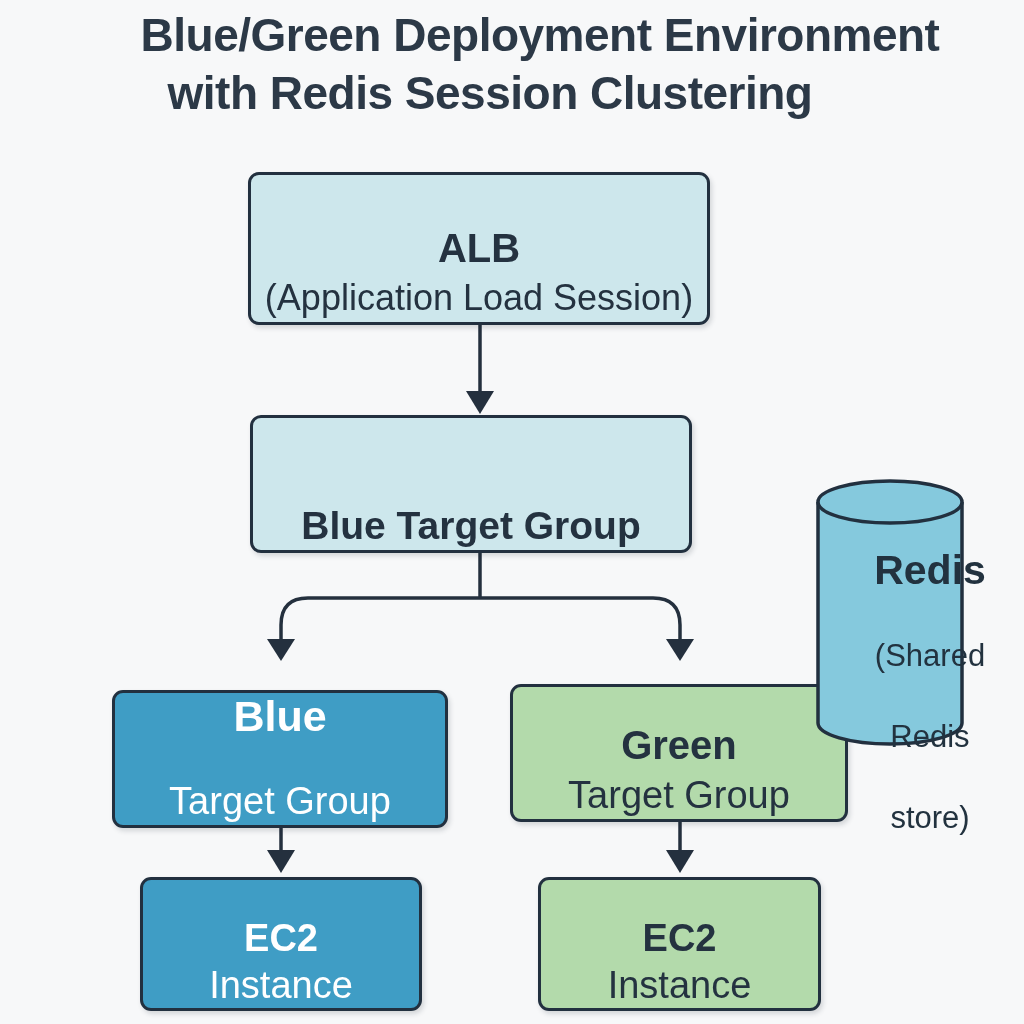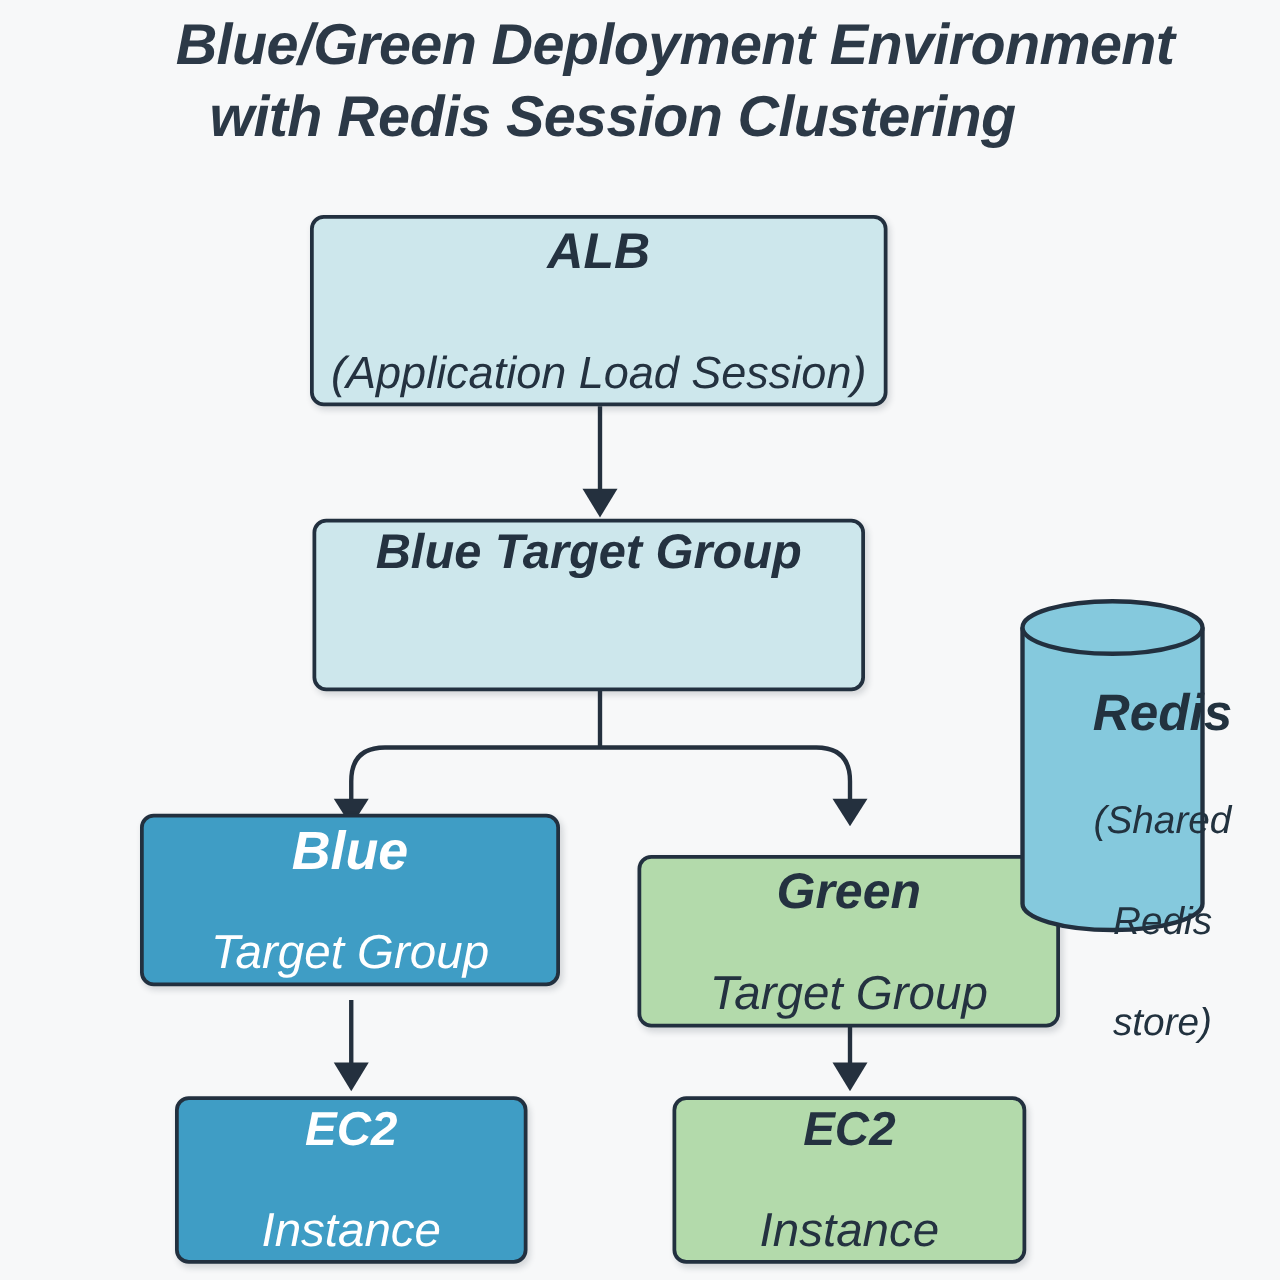--- a/index.html
+++ b/index.html
@@ -7,21 +7,20 @@
     padding: 0;
     background: #f7f8f9;
     font-family: "Liberation Sans", sans-serif;
   }
   .canvas {
     position: relative;
     width: 1024px;
     height: 1024px;
     background: #f7f8f9;
     overflow: hidden;
-    font-style: italic;
   }
   .title {
     position: absolute;
     top: 6px;
     left: 0;
     width: 100%;
     text-align: center;
     font-weight: bold;
     font-size: 46px;
     line-height: 58px;
@@ -42,37 +41,37 @@
   .cylinder-layer  { z-index: 4; }
 
   .node {
     position: absolute;
     box-sizing: border-box;
     border: 3.5px solid #22303f;
     border-radius: 11px;
     display: flex;
     flex-direction: column;
     align-items: center;
-    justify-content: space-between;
+    justify-content: flex-end;
     text-align: center;
     z-index: 2;
     box-shadow: 2px 3px 5px rgba(25,35,50,0.16);
   }
   .fill-lightblue { background: #cde7ec; color: #243240; }
   .fill-blue      { background: #3f9dc5; color: #ffffff; }
   .fill-green     { background: #b3daab; color: #243240; }
 
   .node .l-big    { font-size: 40px; font-weight: 600; line-height: 52px; }
   .node .l-bigger { font-size: 43px; font-weight: 700; line-height: 54px; }
   .node .l-sub    { font-size: 36px; font-weight: 500; line-height: 48px; }
   .node .l-single { font-size: 39px; font-weight: 600; line-height: 48px; }
 
   .alb-box   { left: 248px; top: 172px; width: 462px; height: 153px; }
   .btg-box   { left: 250px; top: 415px; width: 442px; height: 138px; }
-  .blue-box  { left: 112px; top: 651px; width: 336px; height: 138px; }
+  .blue-box  { left: 112px; top: 690px; width: 336px; height: 138px; gap: 34px; }
   .green-box { left: 510px; top: 684px; width: 338px; height: 138px; }
   .ec2b-box  { left: 140px; top: 877px; width: 282px; height: 134px; }
   .ec2g-box  { left: 538px; top: 877px; width: 283px; height: 134px; }
 
   .cyl-text {
     position: absolute;
     left: 858px; top: 546px;
     width: 144px;
     z-index: 5;
     text-align: center;

